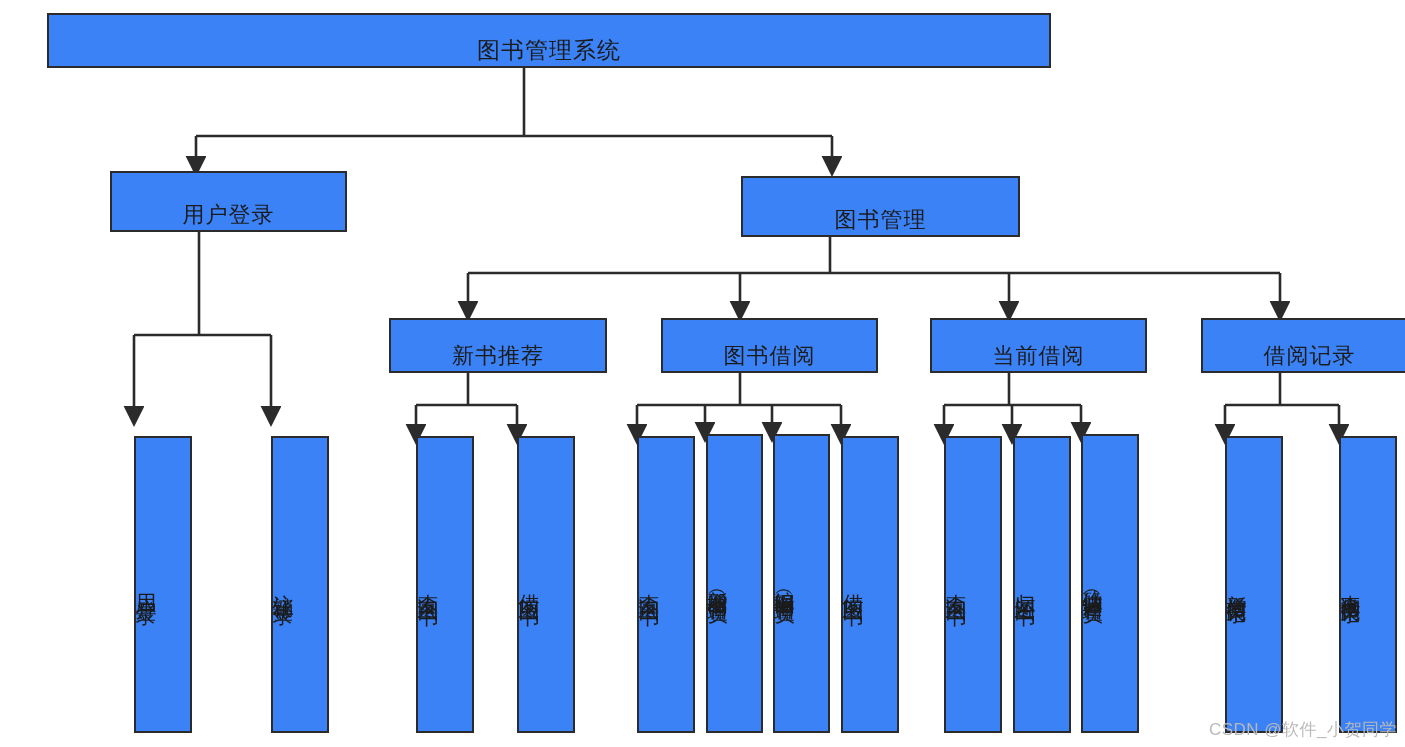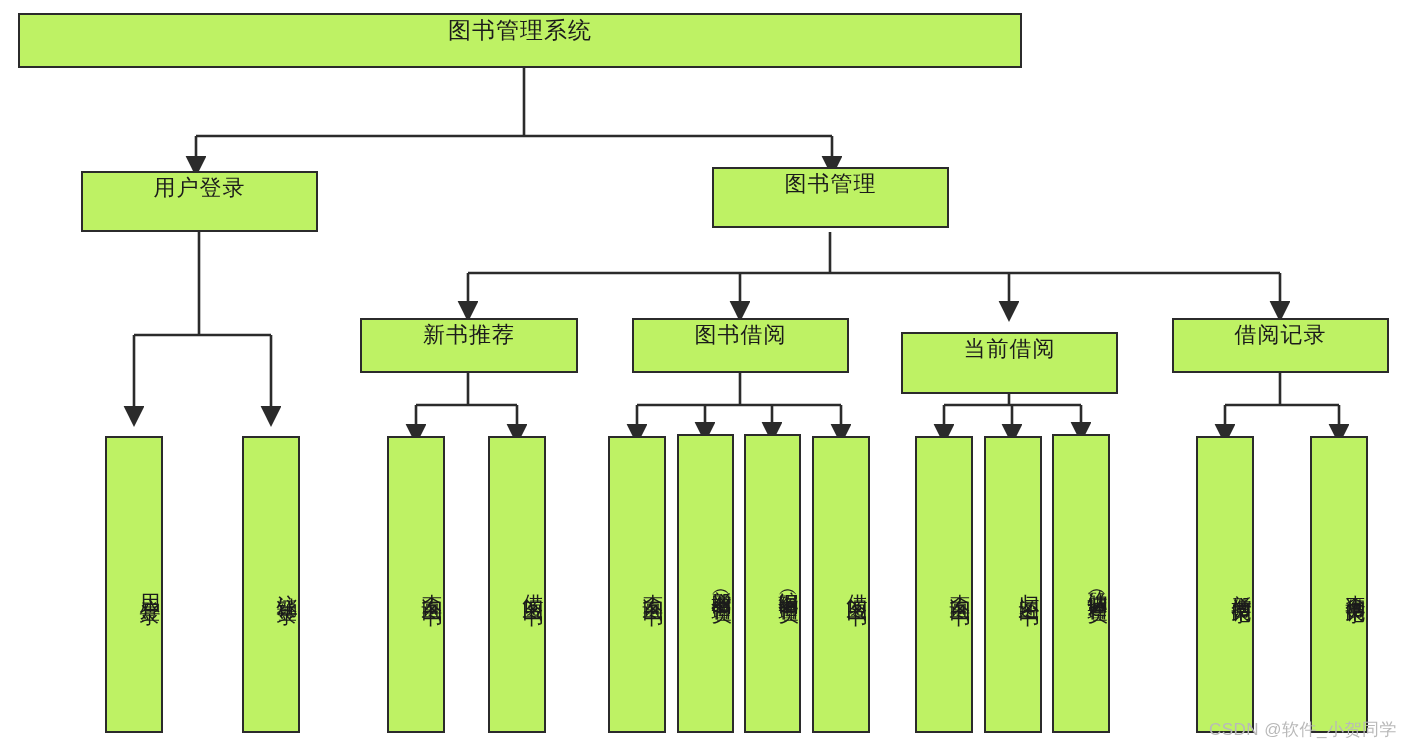--- a/index.html
+++ b/index.html
@@ -19,26 +19,27 @@
     position: absolute;
     left: 0;
     top: 0;
     width: 1405px;
     height: 747px;
   }
   .node {
     position: absolute;
     box-sizing: border-box;
     border: 2.5px solid #2b2b2b;
-    background: #bef264;
+    background: #3b82f6;
     display: flex;
-    align-items: flex-start;
+    align-items: flex-end;
     justify-content: center;
     color: #1b1b1b;
     z-index: 2;
+    margin-left: 29px;
   }
   .node-h {
     font-size: 22px;
     letter-spacing: 1px;
     white-space: nowrap;
   }
   .node-v {
     font-size: 21px;
     writing-mode: vertical-rl;
     text-orientation: upright;
@@ -116,31 +117,31 @@
     </g>
   </svg>
 
   <div class="node node-h node-root" style="left:18px; top:13px; width:1004px; height:55px;">
     <span>图书管理系统</span>
   </div>
 
   <div class="node node-h" style="left:81px; top:171px; width:237px; height:61px;">
     <span>用户登录</span>
   </div>
-  <div class="node node-h" style="left:712px; top:167px; width:237px; height:61px;">
+  <div class="node node-h" style="left:712px; top:176px; width:279px; height:61px;">
     <span>图书管理</span>
   </div>
 
   <div class="node node-h" style="left:632px; top:318px; width:217px; height:55px;">
     <span>图书借阅</span>
   </div>
   <div class="node node-h" style="left:360px; top:318px; width:218px; height:55px;">
     <span>新书推荐</span>
   </div>
-  <div class="node node-h" style="left:901px; top:332px; width:217px; height:62px;">
+  <div class="node node-h" style="left:901px; top:318px; width:217px; height:55px;">
     <span>当前借阅</span>
   </div>
   <div class="node node-h" style="left:1172px; top:318px; width:217px; height:55px;">
     <span>借阅记录</span>
   </div>
 
   <div class="node node-v" style="left:105px; top:436px; width:58px; height:297px;">
     <span>用户登录</span>
   </div>
   <div class="node node-v" style="left:242px; top:436px; width:58px; height:297px;">

